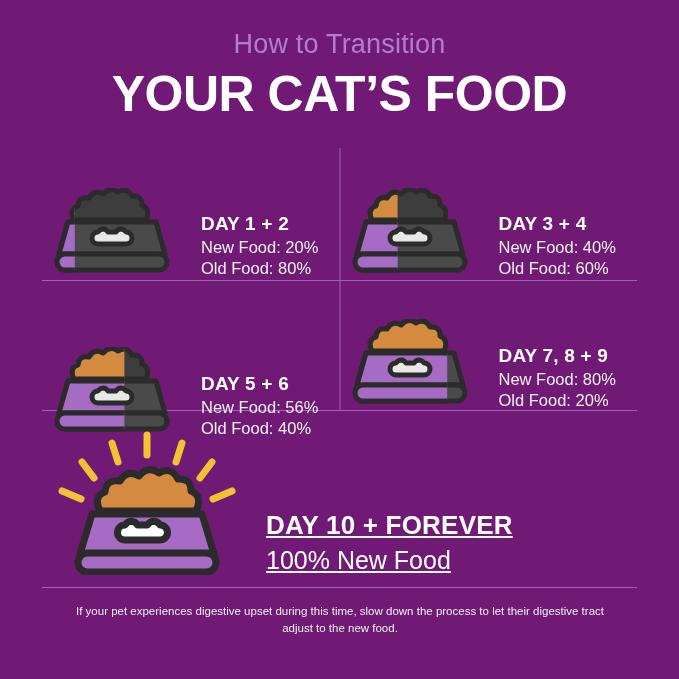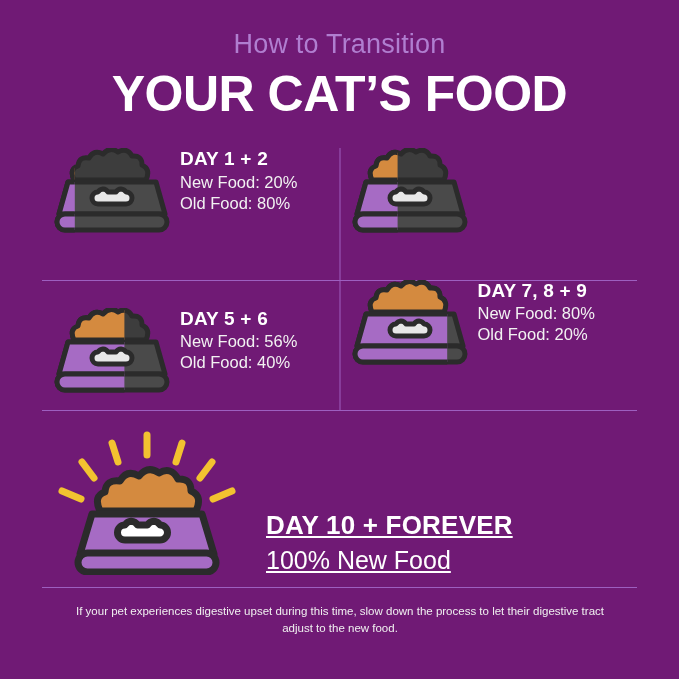--- a/index.html
+++ b/index.html
@@ -48,22 +48,23 @@
   .hline-mid{
     position:absolute;left:0;top:50%;width:100%;height:1px;
     background:#9d5fc0;
   }
   .hline-bot{
     position:absolute;left:0;bottom:0;width:100%;height:1px;
     background:#9d5fc0;
   }
   .cell{
     position:absolute;width:50%;height:50%;
-    display:flex;align-items:flex-start;
+    display:flex;align-items:flex-end;
     box-sizing:border-box;
+    gap:21px;
   }
   .cell.c0{left:0;top:0;}
   .cell.c1{left:50%;top:0;}
   .cell.c2{left:0;top:50%;margin-top:28px;}
   .cell.c3{left:50%;top:50%;}
 
   .bowl-wrap{
     width:132px;min-width:132px;
     display:flex;align-items:center;justify-content:center;
     padding-left:8px;box-sizing:border-box;
@@ -162,20 +163,25 @@
           <rect x="7" y="66" width="110" height="16" rx="8" fill="#4a4a4a" stroke="#2b2b2b" stroke-width="5"></rect>
           <g clip-path="url(#clipB)">
             <path d="M24 32 q-5 -11 4 -14 q1 -10 11 -8 q5 -9 14 -4 q7 -8 15 -2 q9 -5 14 4 q10 -1 10 9 q9 4 4 15 z" fill="#d48a3f" stroke="#2b2b2b" stroke-width="5" stroke-linejoin="round"></path>
             <path d="M18 34 h88 l9 32 h-106 z" fill="#a66bc4" stroke="#2b2b2b" stroke-width="5" stroke-linejoin="round"></path>
             <rect x="7" y="66" width="110" height="16" rx="8" fill="#a66bc4" stroke="#2b2b2b" stroke-width="5"></rect>
           </g>
           <g>
             <path d="M48 44 a6 6 0 0 0 -6 6 a6 6 0 0 0 6 6 h28 a6 6 0 0 0 6 -6 a6 6 0 0 0 -6 -6 a6.5 6.5 0 0 0 -5 -3 a6 6 0 0 0 -5 3 h-8 a6 6 0 0 0 -5 -3 a6.5 6.5 0 0 0 -5 3 z" fill="#e8e8e8" stroke="#2b2b2b" stroke-width="5" stroke-linejoin="round"></path>
           </g>
         </svg>
+      </div>
+      <div class="txt">
+        <div class="day">DAY 3 + 4</div>
+        <div class="ln">New Food: 40%</div>
+        <div class="ln">Old Food: 60%</div>
       </div>
     </div>
 
     <div class="cell c2">
       <div class="bowl-wrap">
         <svg width="124" height="92" viewBox="0 0 124 92">
           <defs>
               <clipPath id="clipC">
                 <rect x="0" y="0" width="74.4" height="92"></rect>
               </clipPath>

